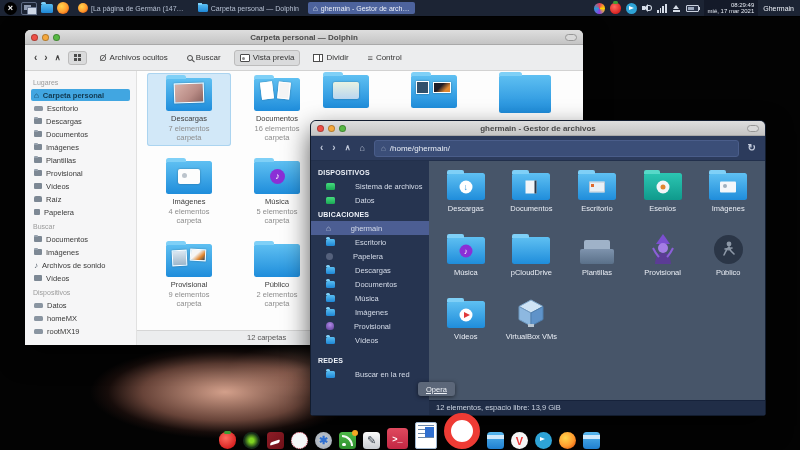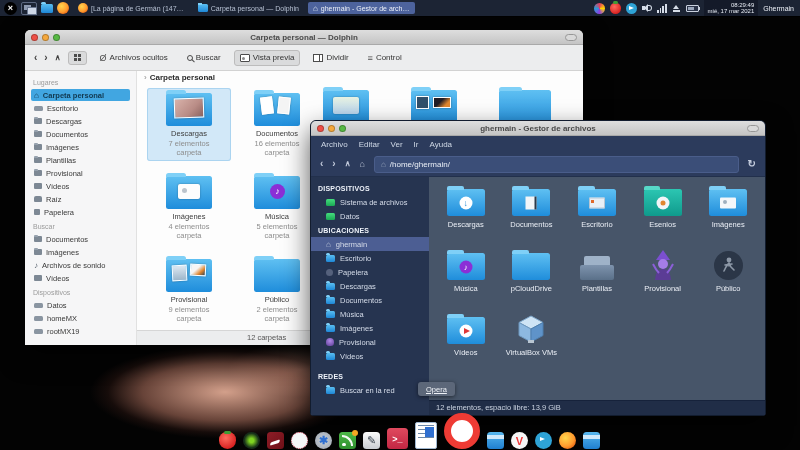--- a/index.html
+++ b/index.html
@@ -117,21 +117,21 @@
     padding:0 10px; font-size:8px; color:#cfd8e6; }
   .f-toolbar { height:25px; flex:none; background:#2c3b5c; border-bottom:1px solid #22304c;
     display:flex; align-items:center; gap:9px; padding:0 9px; }
   .f-nav { color:#c3cbdc; font-size:10px; font-weight:bold; line-height:10px; }
   .f-path { flex:1; height:17px; background:#3b4e78; border:1px solid #4a5d8a; border-radius:3px;
     display:flex; align-items:center; gap:4px; padding:0 6px; font-size:8px; color:#e9eef6; }
   .f-path .ph { color:#93a0b8; font-size:8px; }
   .f-body { flex:1; display:flex; min-height:0; }
   .f-side { width:118px; flex:none; background:#263450; padding-top:4px; font-size:7.5px; color:#d5dce9; overflow:hidden; }
   .f-hdr { font-weight:bold; color:#eef2f9; font-size:7px; padding:4px 0 3px 7px; letter-spacing:.2px; }
-  .f-item { display:flex; align-items:center; gap:5px; padding:2.5px 0 2.5px 15px; white-space:nowrap; }
+  .f-item { display:flex; align-items:center; gap:20px; padding:2.5px 0 2.5px 15px; white-space:nowrap; }
   .f-item.sel { background:#4c5e93; }
   .drv { width:9px; height:7px; border-radius:1.5px; background:linear-gradient(#45dd7e,#1aa854); flex:none; }
   .dimcircle { width:7px; height:7px; border-radius:50%; background:#55617c; flex:none; }
   .wizmini { width:8px; height:8px; border-radius:50% 50% 40% 40%; background:radial-gradient(circle at 50% 35%, #b18ae8, #5b3c95); flex:none; }
   .f-maincol { flex:1; display:flex; flex-direction:column; min-width:0; }
   .f-icons { flex:1; display:grid; grid-template-columns:repeat(5,1fr); align-content:start;
     row-gap:21px; padding:9px 4px 0; }
   .f-cell { text-align:center; font-size:7.5px; color:#eaeef5; }
   .f-cell .ic { height:30px; display:flex; align-items:flex-end; justify-content:center; margin-bottom:4px; }
   .ffold { width:38px; height:27px; background:linear-gradient(180deg,#5fc0f2,#1f8ddb); border-radius:2.5px; position:relative; }
@@ -340,21 +340,20 @@
           <span class="mi drv"></span>
           <span>homeMX</span>
         </div>
       <div class="d-item">
           <span class="mi drv"></span>
           <span>rootMX19</span>
         </div>
     </div>
 
     <div class="d-main">
-      <div class="d-crumb"><span class="caret">›</span><span>Carpeta personal</span></div>
       <div class="d-icons">
 
         <div class="d-cell sel" style="left:10px; top:2px;">
           <div class="bigfolder">
             <span class="thumb" style="left:8px; top:5px; width:30px; height:20px; background:linear-gradient(135deg,#d9b3ab,#b98c86 60%,#8a625e); transform:rotate(-2deg);"></span>
           </div>
           <div>Descargas</div>
           <div class="sub">7 elementos</div>
           <div class="sub">carpeta</div>
         </div>
@@ -427,27 +426,20 @@
 
 <div class="win" id="fm">
   <div class="titlebar">
     <span class="tl r"></span>
     <span class="tl y"></span>
     <span class="tl g"></span>
     <span class="wtitle">ghermain - Gestor de archivos</span>
     <span class="minbtn"></span>
   </div>
 
-  <div class="f-menubar">
-    <span>Archivo</span>
-    <span>Editar</span>
-    <span>Ver</span>
-    <span>Ir</span>
-    <span>Ayuda</span>
-  </div>
 
   <div class="f-toolbar">
     <span class="f-nav">‹</span>
     <span class="f-nav">›</span>
     <span class="f-nav" style="font-size:8px;">∧</span>
     <span class="f-nav" style="font-size:9px;">⌂</span>
     <span class="f-path">
       <span class="ph">⌂</span>
       <span>/home/ghermain/</span>
     </span>

